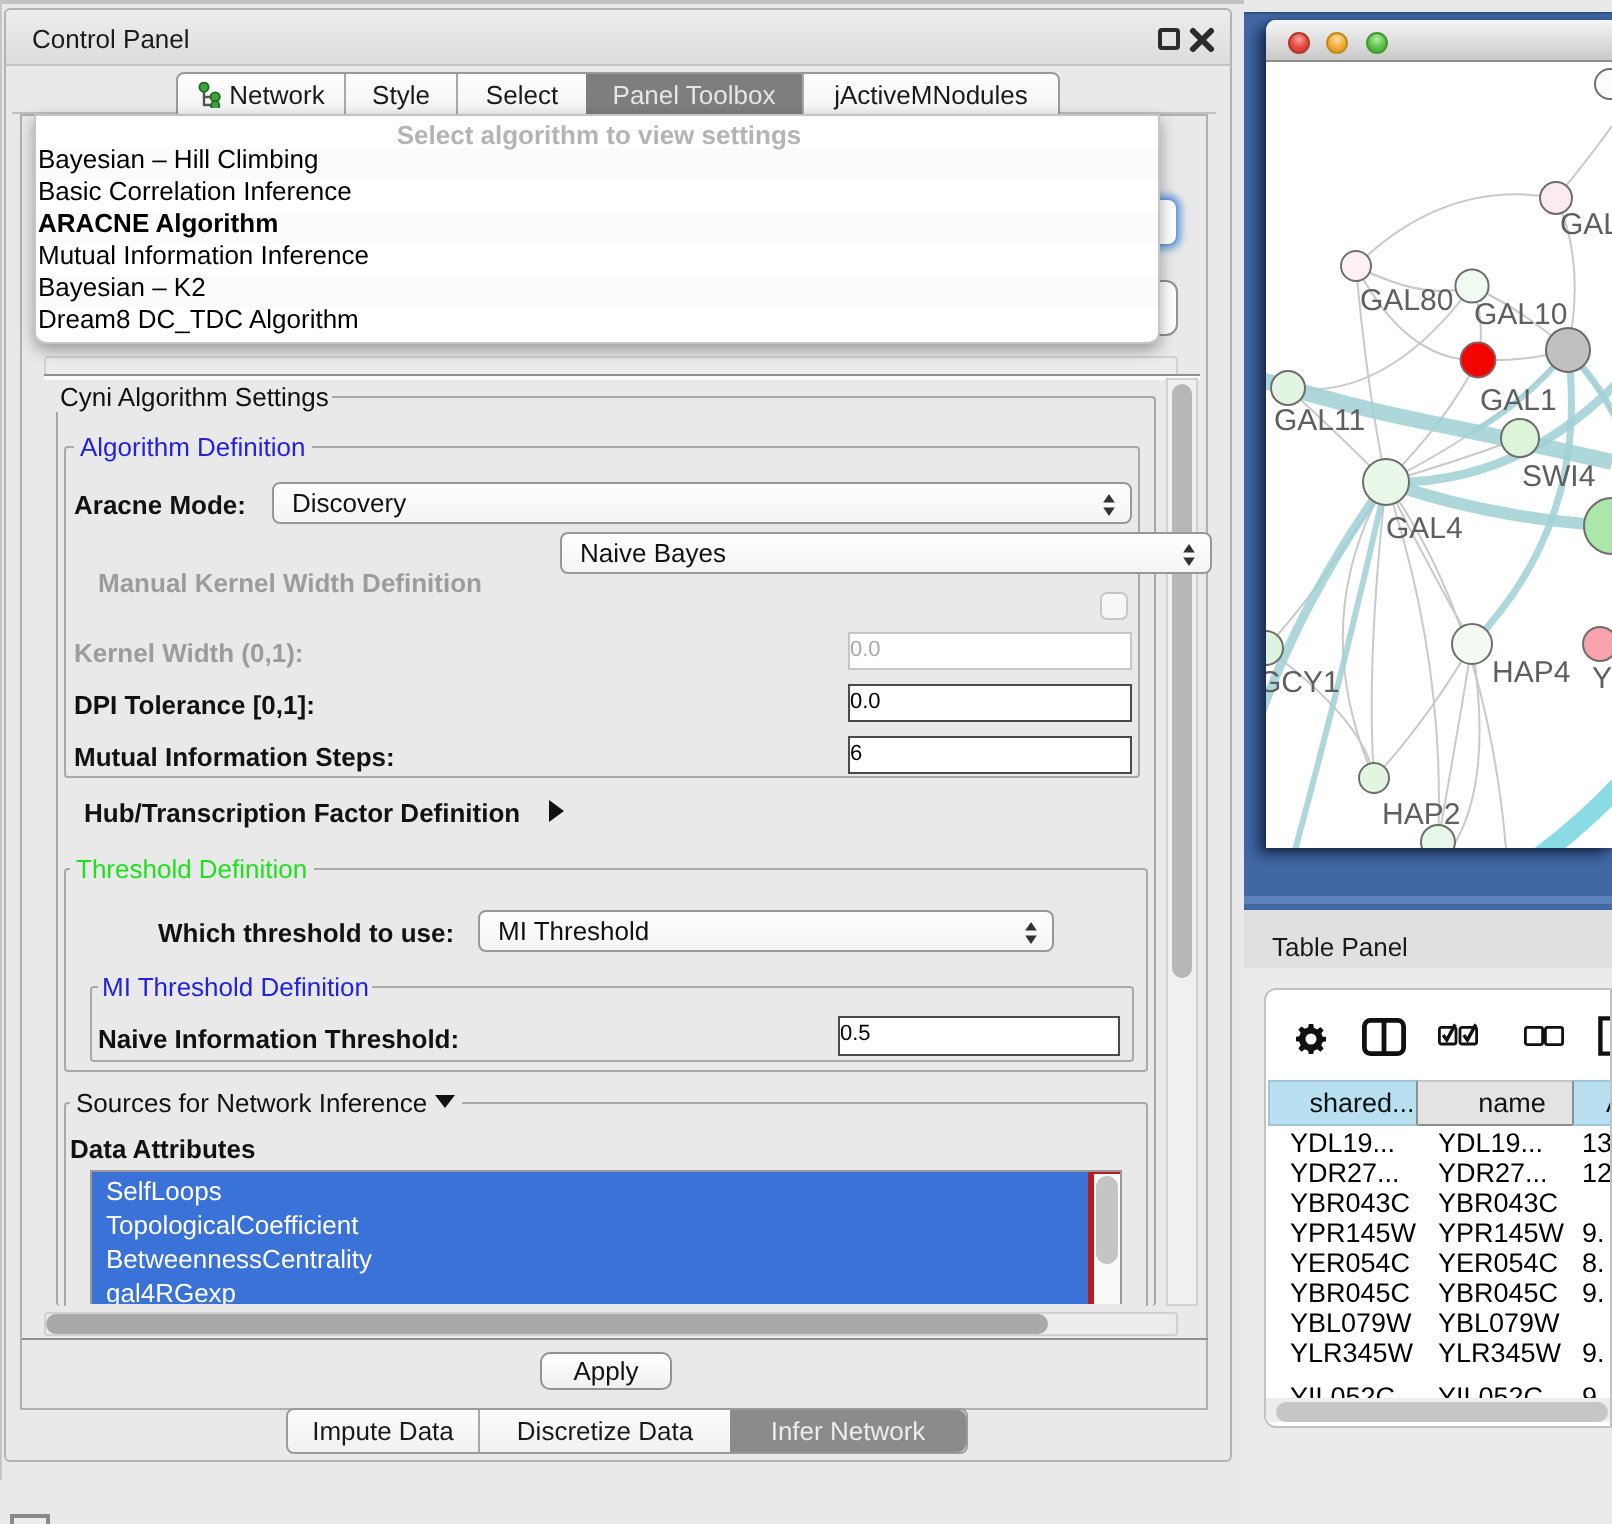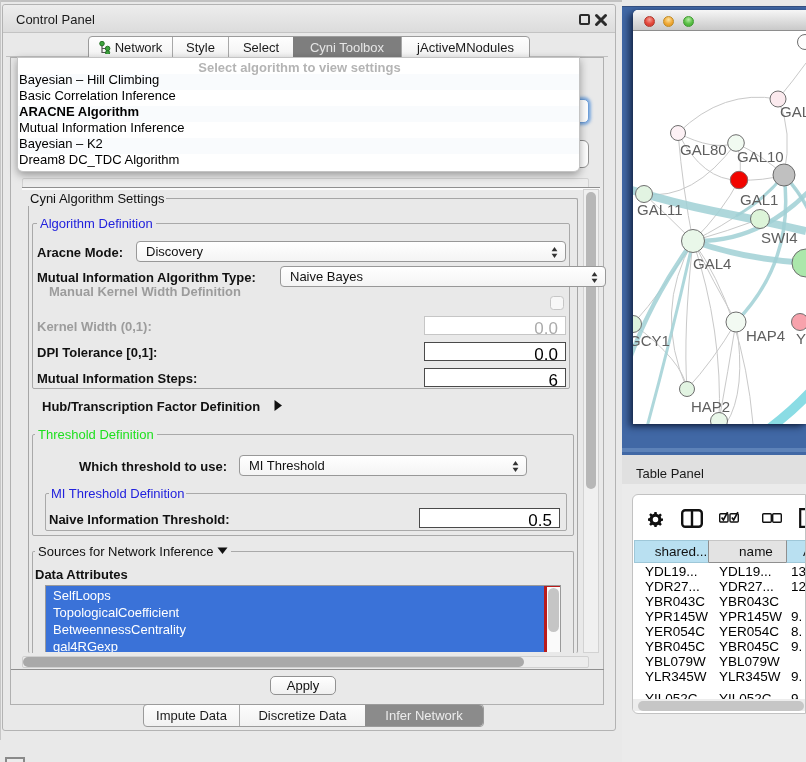--- a/index.html
+++ b/index.html
@@ -5,21 +5,21 @@
 * { margin:0; padding:0; box-sizing:border-box; }
 html,body { width:806px; height:762px; background:#e9e9e9; font-family:"Liberation Sans",sans-serif; overflow:hidden; }
 .abs { position:absolute; }
 #root { position:relative; width:806px; height:762px; overflow:hidden; }
 .grp { position:absolute; border:1px solid #a9a9a9; border-radius:2px; }
 .grp > .gt { position:absolute; top:-8px; left:7px; background:#e9e9e9; padding:0 3px; font-size:13px; line-height:15px; white-space:nowrap; }
 .lbl { position:absolute; font-size:13px; font-weight:bold; color:#111; white-space:nowrap; }
 .combo { position:absolute; background:linear-gradient(#ffffff,#f4f4f4); border:1px solid #989898; border-radius:4px; font-size:13px; color:#111; }
 .combo .ct { position:absolute; left:9px; top:2px; }
 .combo .car { position:absolute; right:7px; top:4.5px; width:7px; height:11px; }
-.tf { position:absolute; background:#fff; font-size:17px; color:#000; text-align:right; }
+.tf { position:absolute; background:#fff; font-size:11px; color:#000; text-align:left; }
 </style>
 </head>
 <body>
 <div id="root">
   <div class="abs" style="left:0;top:0;width:622px;height:1.5px;background:#c2c2c2;"></div>
   <div class="abs" style="left:0;top:0;width:1.2px;height:740px;background:#c6c6c6;"></div>
 
   <div class="abs" id="cpwin" style="left:2px;top:4px;width:614px;height:727px;background:#e9e9e9;border:1px solid #b3b3b3;border-radius:3px;"></div>
 
   <div class="abs" style="left:3px;top:5px;width:612px;height:28px;background:linear-gradient(#ededed,#dcdcdc);border-bottom:1px solid #c3c3c3;border-radius:3px 3px 0 0;"></div>
@@ -33,21 +33,21 @@
   <div class="abs" style="left:88px;top:36px;width:442px;height:22px;border:1px solid #9b9b9b;border-radius:4px 4px 0 0;background:linear-gradient(#fefefe,#f3f3f3);display:flex;">
     <div style="flex:0 0 84px;display:flex;align-items:center;justify-content:center;font-size:13px;color:#1a1a1a;border-right:1px solid #a8a8a8;">
       <svg width="12" height="13" viewBox="0 0 12 13" style="margin-right:4px;">
         <path d="M3 4 V11.5 H7 M3 7.5 H7" stroke="#555" stroke-width="1.2" fill="none"></path>
         <circle cx="3" cy="2.6" r="2.3" fill="#3ea43e" stroke="#1e6a1e" stroke-width="0.9"></circle>
         <circle cx="8.6" cy="7.5" r="2.3" fill="#3ea43e" stroke="#1e6a1e" stroke-width="0.9"></circle>
         <circle cx="8.6" cy="11.7" r="2.1" fill="#3ea43e" stroke="#1e6a1e" stroke-width="0.9"></circle>
       </svg>Network</div>
     <div style="flex:0 0 56px;display:flex;align-items:center;justify-content:center;font-size:13px;color:#1a1a1a;border-right:1px solid #a8a8a8;">Style</div>
     <div style="flex:0 0 64px;display:flex;align-items:center;justify-content:center;font-size:13px;color:#1a1a1a;">Select</div>
-    <div style="flex:0 0 108px;display:flex;align-items:center;justify-content:center;font-size:13px;color:#e6e6e6;background:#7e7e7e;">Cyni Toolbox</div>
+    <div style="flex:0 0 108px;display:flex;align-items:center;justify-content:center;font-size:13px;color:#e6e6e6;background:#7e7e7e;">Panel Toolbox</div>
     <div style="flex:1;display:flex;align-items:center;justify-content:center;font-size:13px;color:#1a1a1a;border-left:1px solid #a8a8a8;">jActiveMNodules</div>
   </div>
 
   <div class="abs" style="left:10px;top:57px;width:594px;height:648px;background:#e9e9e9;border:1px solid #b0b0b0;"></div>
 
   <div class="abs" style="left:24px;top:99px;width:565px;height:24px;border:1px solid #6f9fd8;border-radius:5px;background:#fff;box-shadow:0 0 3px 2px rgba(100,155,220,0.8);"></div>
   <div class="abs" style="left:24px;top:140px;width:565px;height:28px;border:1px solid #929292;border-radius:6px;background:#fff;"></div>
 
   <div class="abs" style="left:22px;top:178px;width:567px;height:11px;background:#ececec;border:1px solid #d2d2d2;border-radius:2px;"></div>
 
@@ -65,21 +65,20 @@
     <div class="gt" style="left:4px;color:#2222dd;">Algorithm Definition</div>
   </div>
   <div class="lbl" style="left:37px;top:245px;">Aracne Mode:</div>
   <div class="combo" style="left:136px;top:241px;width:430px;height:21px;">
       <span class="ct">Discovery</span>
     <svg class="car" viewBox="0 0 7 11">
         <path d="M3.5 0 L6.4 4.3 L0.6 4.3 Z" fill="#333"></path>
         <path d="M3.5 11 L6.4 6.7 L0.6 6.7 Z" fill="#333"></path>
       </svg>
     </div>
-  <div class="lbl" style="left:37px;top:270px;">Mutual Information Algorithm Type:</div>
   <div class="combo" style="left:280px;top:266px;width:326px;height:21px;">
       <span class="ct">Naive Bayes</span>
     <svg class="car" viewBox="0 0 7 11">
         <path d="M3.5 0 L6.4 4.3 L0.6 4.3 Z" fill="#333"></path>
         <path d="M3.5 11 L6.4 6.7 L0.6 6.7 Z" fill="#333"></path>
       </svg>
     </div>
   <div class="lbl" style="left:37px;top:284px;color:#9c9c9c;margin-left:12px;">Manual Kernel Width Definition</div>
   <div class="abs" style="left:550px;top:296px;width:14px;height:14px;background:#f7f7f7;border:1.5px solid #c6c6c6;border-radius:3.5px;"></div>
   <div class="lbl" style="left:37px;top:319px;color:#9c9c9c;">Kernel Width (0,1):</div>

